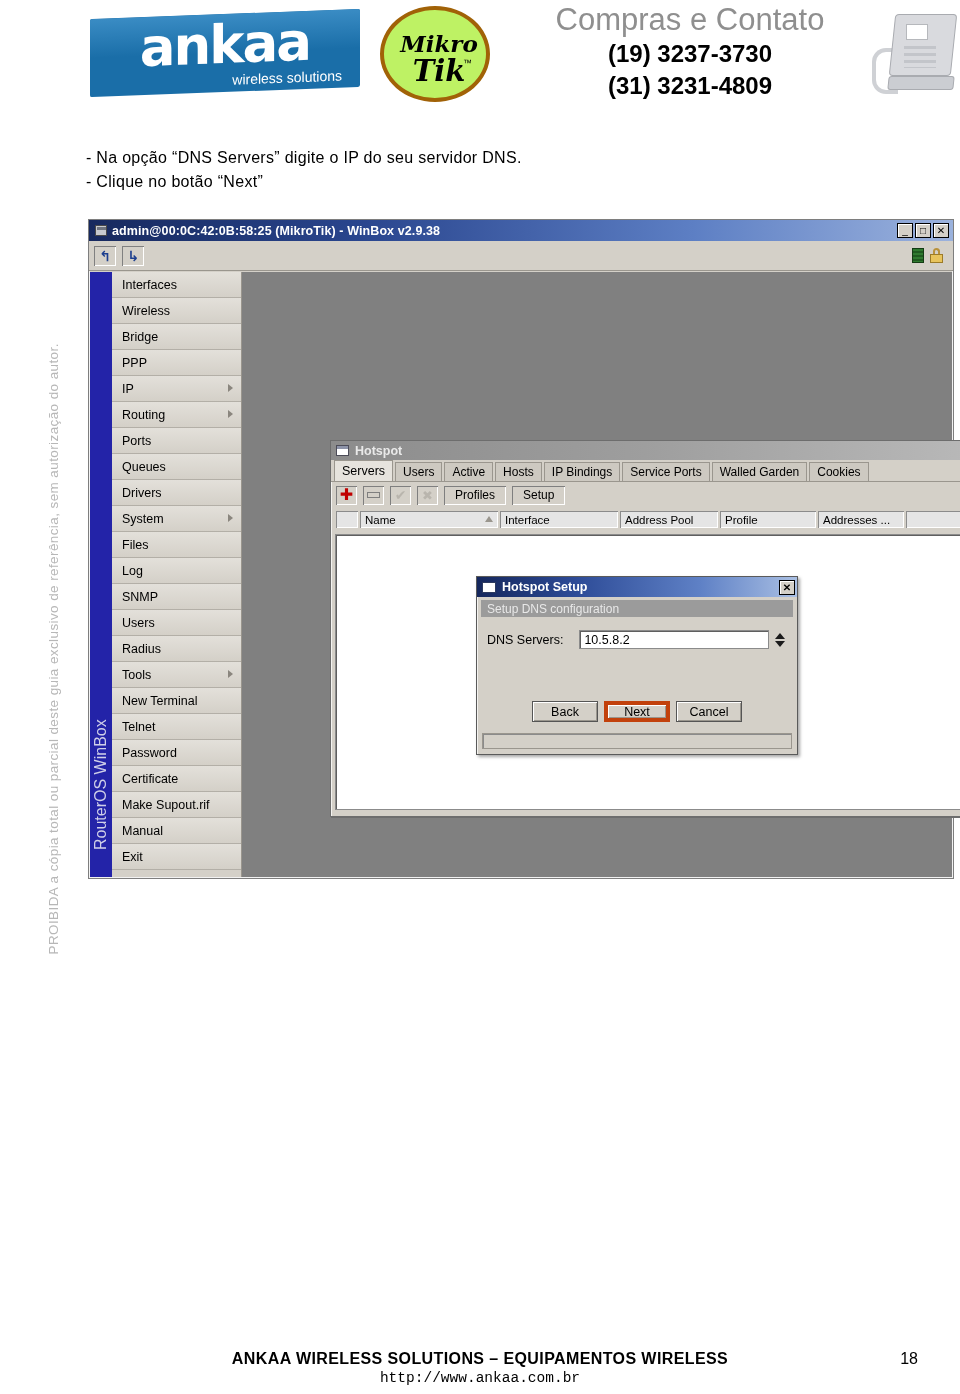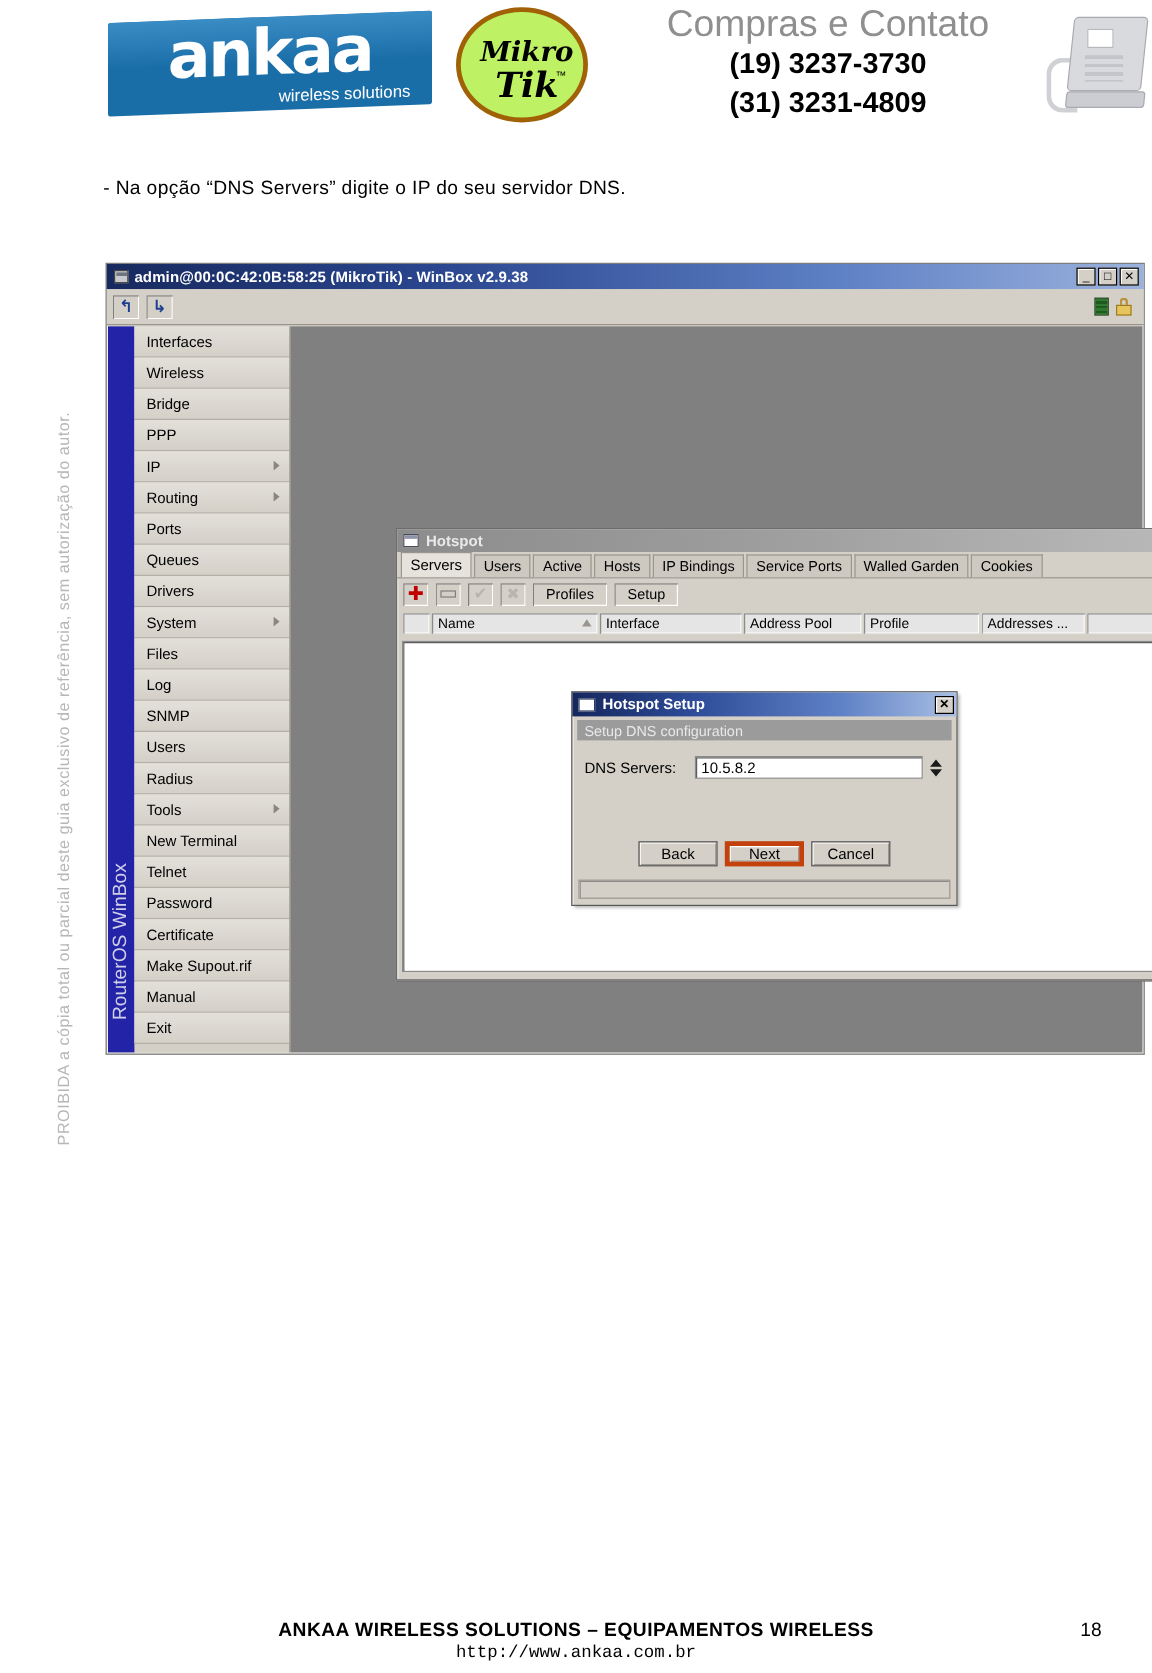--- a/index.html
+++ b/index.html
@@ -353,20 +353,21 @@
     <div class="ph-screen"></div>
     <div class="ph-keys"></div>
     <div class="ph-handset"></div>
   </div>
 </div>
 
 <div class="watermark">PROIBIDA a cópia total ou parcial deste guia exclusivo de referência, sem autorização do autor.</div>
 
 <div class="instructions">
   <div>- Na opção “DNS Servers” digite o IP do seu servidor DNS.</div>
+  <div>- Clique no botão “Next”</div>
 </div>
 
 <div class="winbox">
 
   <div class="wb-title">
     <div class="wb-ico"></div>
     <div class="wb-title-text">admin@00:0C:42:0B:58:25 (MikroTik) - WinBox v2.9.38</div>
     <div class="wb-btns">
       <div class="wb-btn">_</div>
       <div class="wb-btn">□</div>

